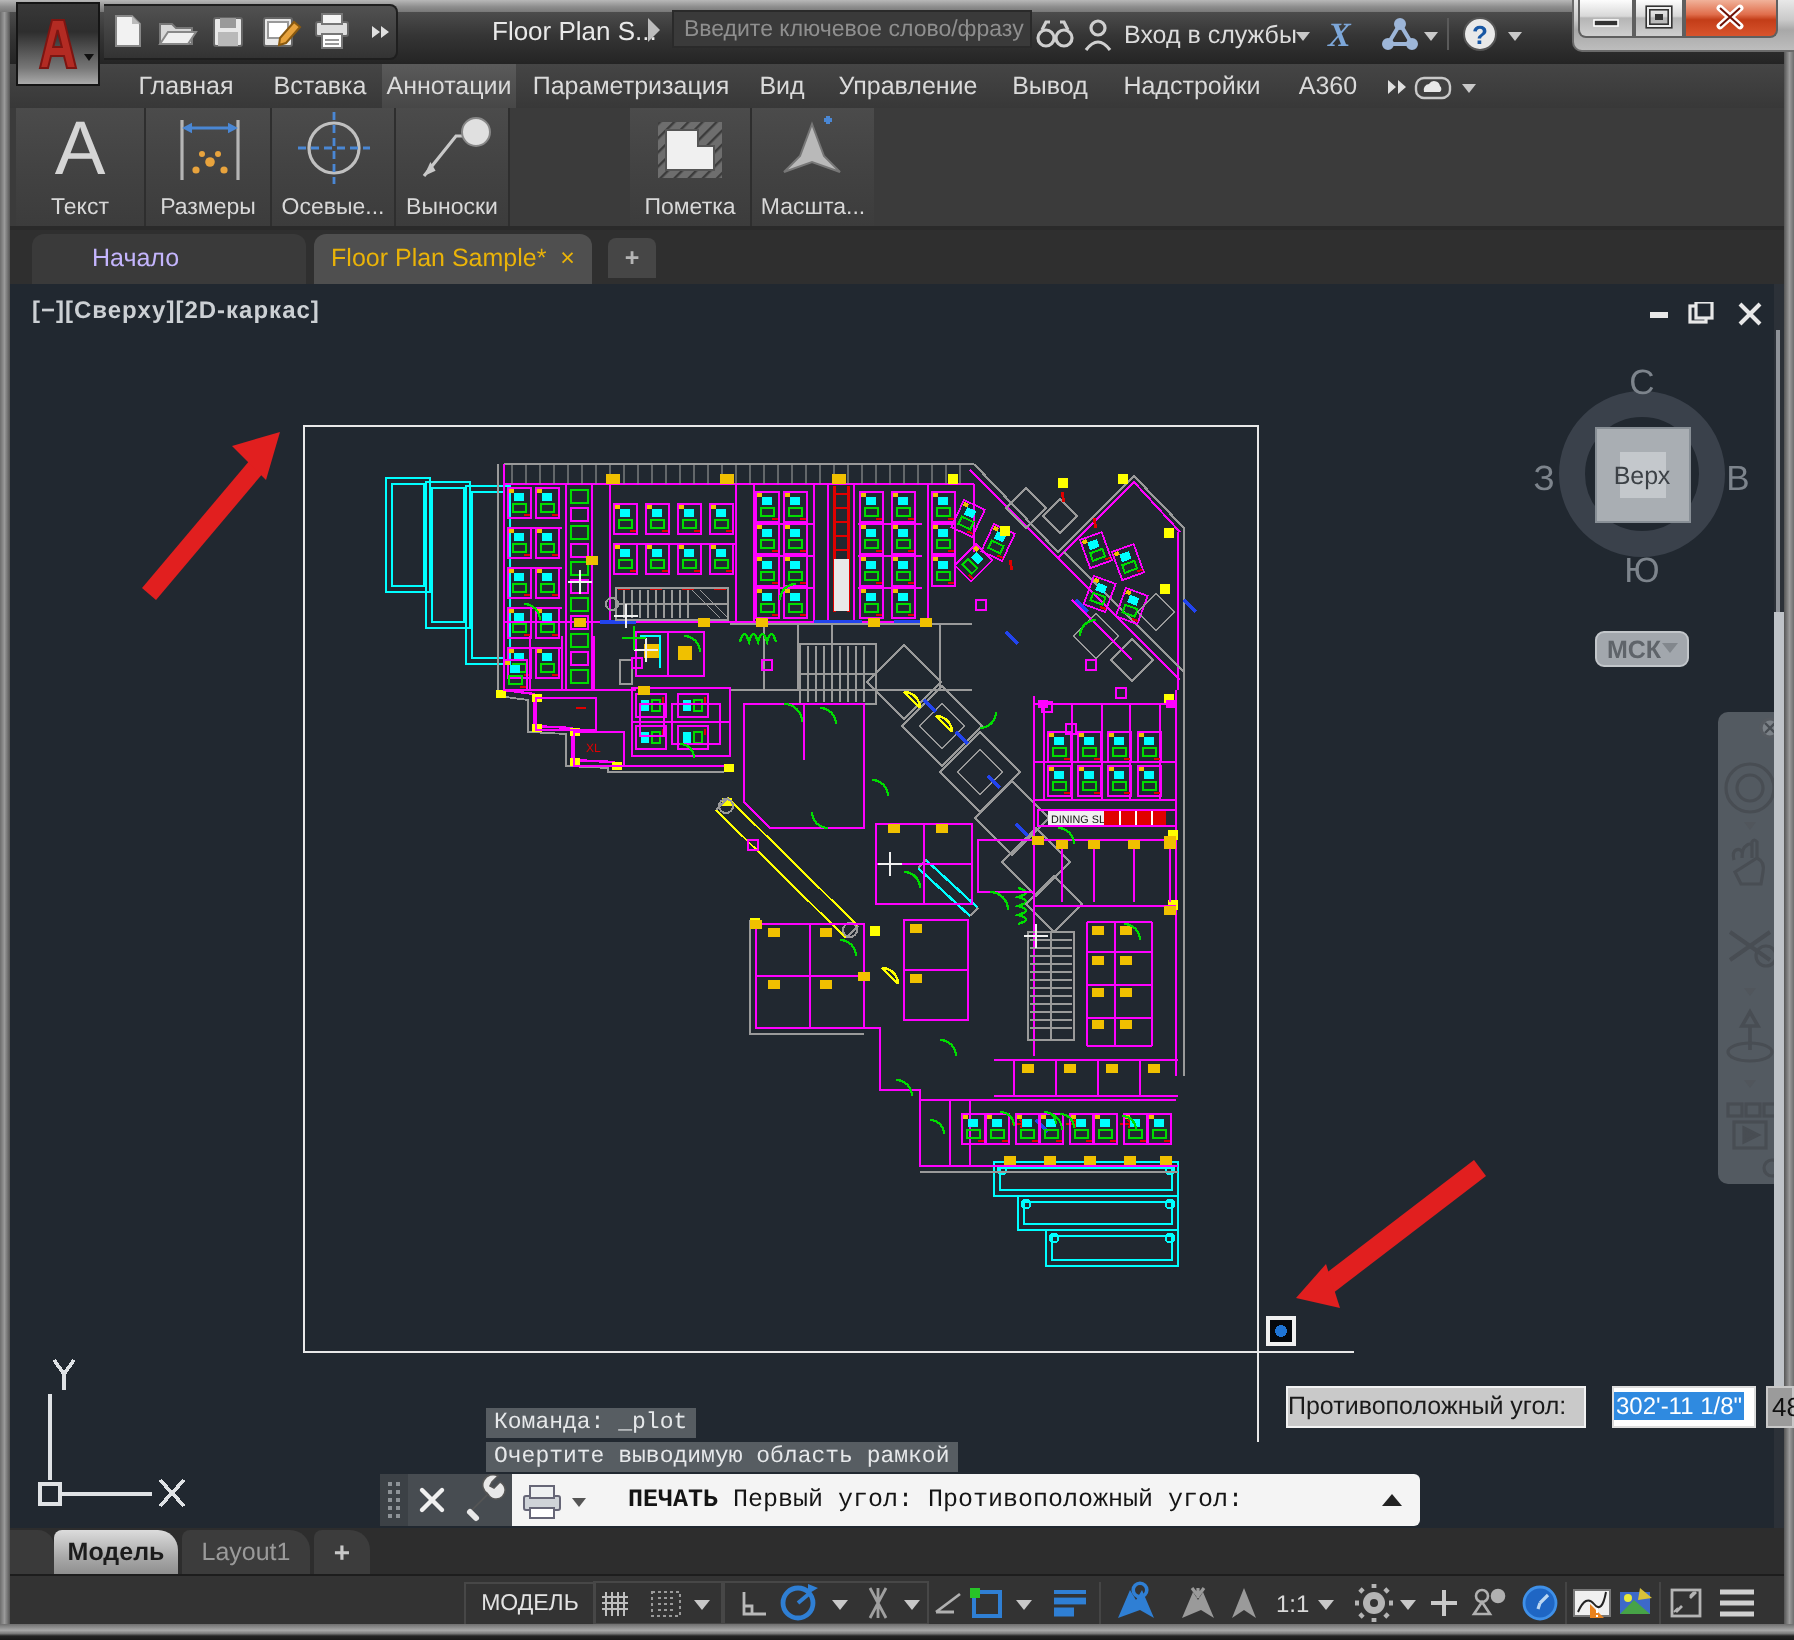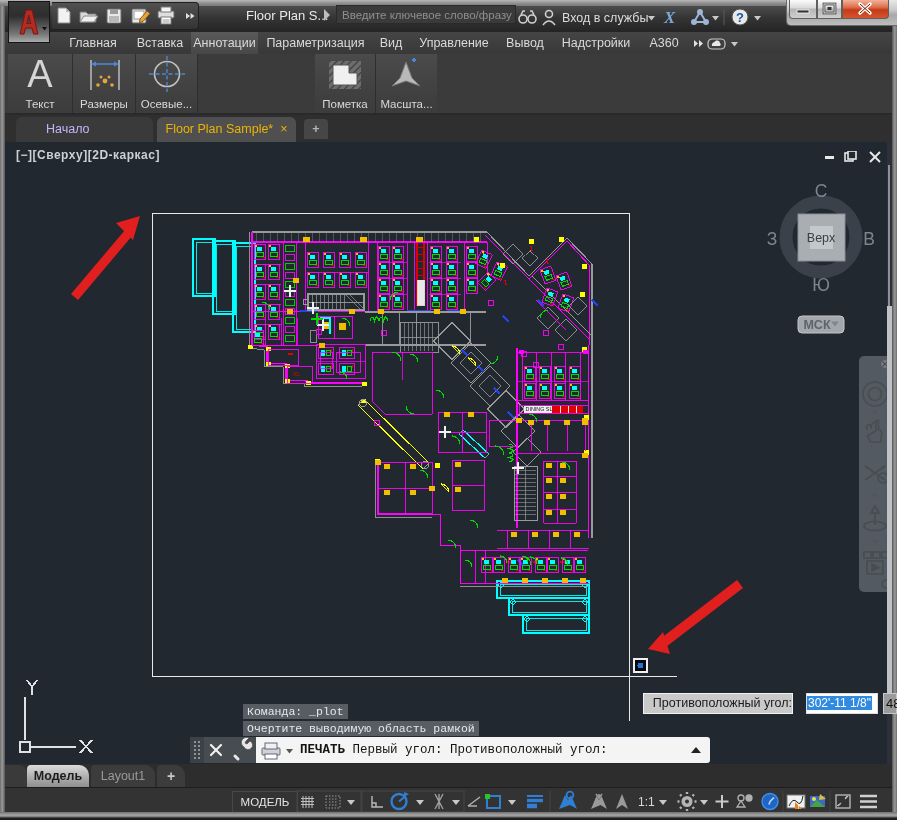--- a/index.html
+++ b/index.html
@@ -74,21 +74,21 @@
   
   #cmdbar{left:190px;top:737px;width:520px;height:26px;z-index:40;}
   #cmdgrip{position:absolute;left:0;top:0;width:14px;height:26px;background:#3c4146;}
   #cmdicons{position:absolute;left:14px;top:0;width:52px;height:26px;background:#474c51;}
   #cmdinput{position:absolute;left:66px;top:0;width:454px;height:26px;background:#f4f4f4;
     border-radius:0 3px 3px 0;color:#141414;font-family:"Liberation Mono",monospace;
     font-size:12.5px;line-height:26px;}
   
   #dyntip{left:643px;top:693px;width:150px;height:21px;background:#c9c9c9;
     border:1px solid #f2f2f2;box-sizing:border-box;color:#1a1a1a;font-size:12.5px;
-    line-height:19px;text-align:right;z-index:35;}
+    line-height:19px;text-align:left;z-index:35;}
   #dynval{left:806px;top:693px;width:72px;height:21px;background:#fff;
     border:1px solid #ddd;box-sizing:border-box;z-index:35;font-size:12px;line-height:19px;}
   #dynval .sel{background:#2f8ae0;color:#fff;padding:0 1px;}
   #dynval2{left:883px;top:693px;width:14px;height:21px;background:#9b9b9b;
     border:1px solid #c8c8c8;box-sizing:border-box;z-index:35;color:#111;
     font-size:13px;line-height:19px;padding-left:2px;}
   
   #modeltabs{left:5px;top:764px;width:887px;height:24px;background:#2d2d2d;}
   
   #statusbar{left:5px;top:787px;width:887px;height:25px;background:#333;
@@ -237,20 +237,28 @@
     </div>
     <div class="rpanel" style="left:131px;width:62px;">
       <svg width="62" height="40" viewBox="0 0 62 40">
         <circle cx="31" cy="20" r="12.5" fill="none" stroke="#c0c0c0" stroke-width="1.6"></circle>
         <g stroke="#4a87d4" stroke-width="1.4" stroke-dasharray="4 2.5">
           <line x1="31" y1="2" x2="31" y2="38"></line>
             <line x1="13" y1="20" x2="49" y2="20"></line>
         </g>
       </svg>
       <div class="rlabel">Осевые...</div>
+    </div>
+    <div class="rpanel" style="left:193px;width:57px;">
+      <svg width="57" height="40" viewBox="0 0 57 40">
+        <path d="M14 34 L30 14 L36 14" fill="none" stroke="#c9c9c9" stroke-width="1.6"></path>
+        <path d="M14 34 l3.2 -7 l2.6 4.4 z" fill="#c9c9c9"></path>
+        <circle cx="40" cy="12" r="7" fill="#e0e0e0" stroke="#888"></circle>
+      </svg>
+      <div class="rlabel">Выноски</div>
     </div>
     <div class="rpanel" style="left:310px;width:61px;">
       <svg width="61" height="40" viewBox="0 0 61 40">
         <defs>
             <pattern id="hat" width="5" height="5" patternUnits="userSpaceOnUse" patternTransform="rotate(45)">
           <rect width="5" height="5" fill="#6e6e6e"></rect>
               <line x1="0" y1="0" x2="0" y2="5" stroke="#3c3c3c" stroke-width="2.4"></line>
         </pattern>
           </defs>
         <path d="M14 7 h32 v28 h-32 z" fill="url(#hat)"></path>
@@ -843,21 +851,21 @@
       <g transform="translate(28,2)">
             <path d="M4 16 L12 8 M12 8 a4.5 4.5 0 1 0 6 -6 l-3 3 l-2 -1 l1 -2 l3 -3 a4.5 4.5 0 0 0 -5 9" fill="#e8e8e8" stroke="#555" stroke-width="0.8"></path>
             <path d="M3 17 l3 3" stroke="#e8e8e8" stroke-width="3" stroke-linecap="round"></path>
           </g>
     </svg></div>
     <div id="cmdinput"><svg style="position:absolute;left:4px;top:3px;" width="34" height="20">
       <rect x="2" y="8" width="18" height="7" rx="1" fill="#cfd3d8" stroke="#667"></rect>
       <rect x="5" y="3" width="12" height="6" fill="#eef0f2" stroke="#667"></rect>
       <rect x="5" y="14" width="12" height="5" fill="#fff" stroke="#667"></rect>
       <path d="M26 9 l7 0 l-3.5 4.5 z" fill="#555"></path>
-    </svg><span style="padding-left:44px;"><b>ПЕЧАТЬ</b> Первый угол:  Противоположный угол:</span>
+    </svg><span style="padding-left:58px;"><b>ПЕЧАТЬ</b> Первый угол:  Противоположный угол:</span>
     <svg style="position:absolute;right:8px;top:8px;" width="12" height="10">
           <path d="M1 8 l5 -6 l5 6 z" fill="#222"></path>
         </svg></div>
   </div>
 
   <div class="abs" id="dyntip">Противоположный угол:</div>
   <div class="abs" id="dynval"><span class="sel">302'-11 1/8"</span></div>
   <div class="abs" id="dynval2">48</div>
 
   <div class="abs" id="modeltabs">

